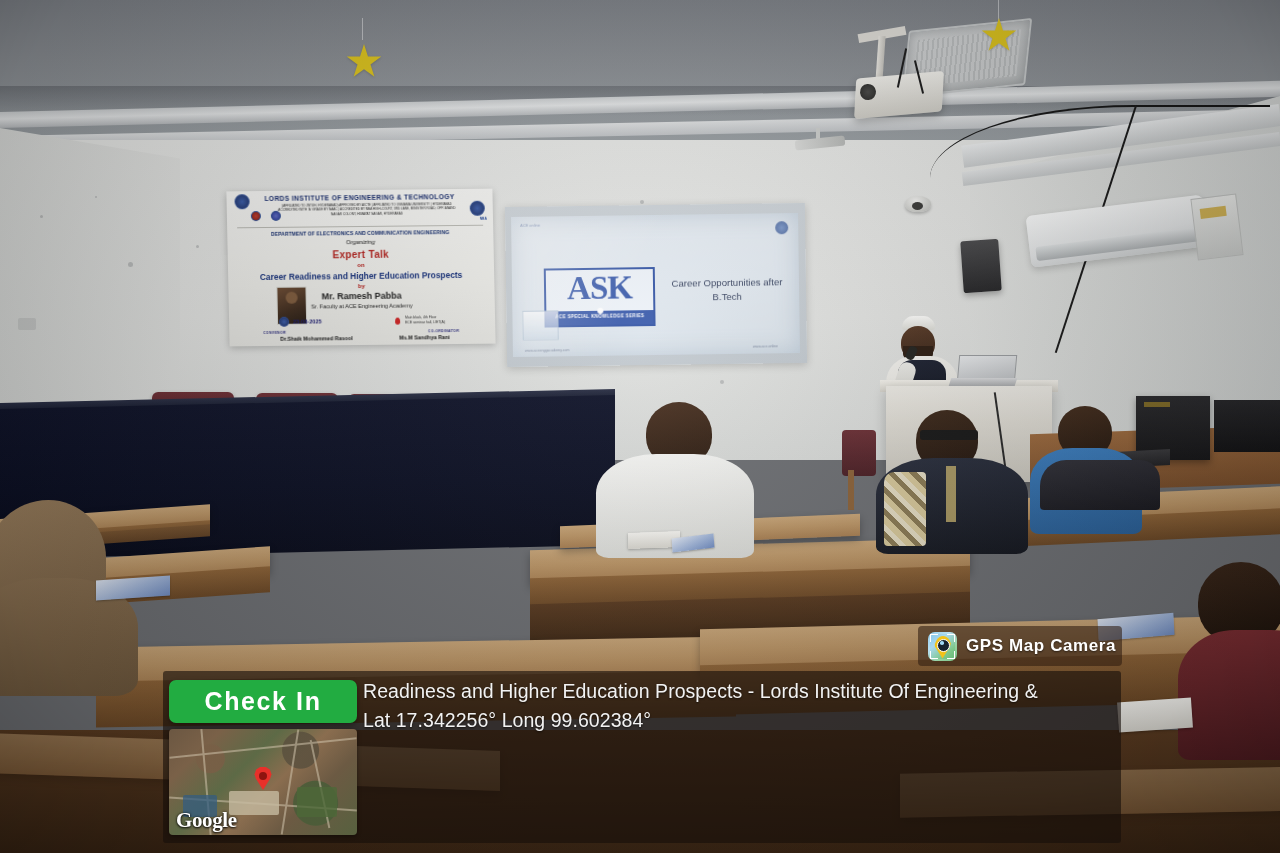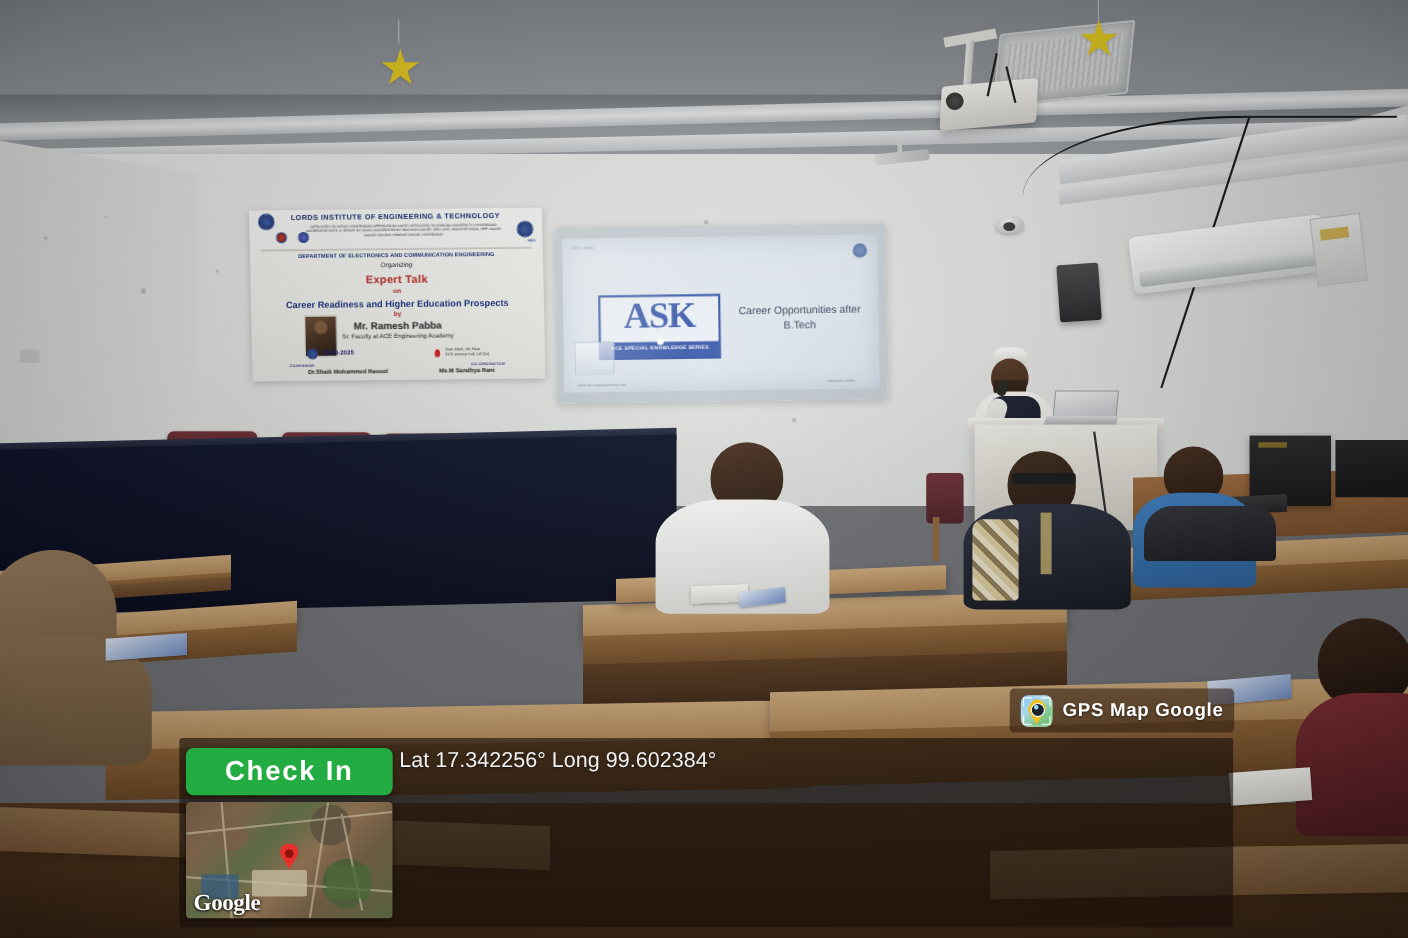--- a/index.html
+++ b/index.html
@@ -721,21 +721,21 @@
 
   <div class="gps-badge">
     <div class="gps-icon">
       <div class="bracket b1"></div>
         <div class="bracket b2"></div>
       <div class="bracket b3"></div>
         <div class="bracket b4"></div>
       <div class="gps-pin"></div>
       <div class="gps-lens"></div>
     </div>
-    <div class="gps-text">GPS Map Google</div>
+    <div class="gps-text">GPS Map Camera</div>
   </div>
 
   <div class="info-panel">
 
     <div class="checkin-btn">
       <span>Check In</span>
     </div>
 
     <div class="map-thumb">
       <div class="map-roads">
@@ -746,18 +746,19 @@
         <div class="map-road" style="left:150px;top:10px;width:2px;height:90px;transform:rotate(-12deg);"></div>
       </div>
       <div class="map-patch" style="left:14px;top:66px;width:34px;height:22px;background:rgba(52,92,128,.75);"></div>
       <div class="map-patch" style="left:128px;top:58px;width:40px;height:30px;background:rgba(78,104,56,.8);"></div>
       <div class="map-patch" style="left:60px;top:62px;width:50px;height:24px;background:rgba(198,186,160,.8);"></div>
       <div class="map-pin"></div>
       <div class="google-wm">Google</div>
     </div>
 
     <div class="info-text">
+      <div class="info-line">Readiness and Higher Education Prospects - Lords Institute Of Engineering &amp;</div>
       <div class="info-line">Lat 17.342256° Long 99.602384°</div>
 
     </div>
   </div>
 
 </div>
 
 </body></html>

